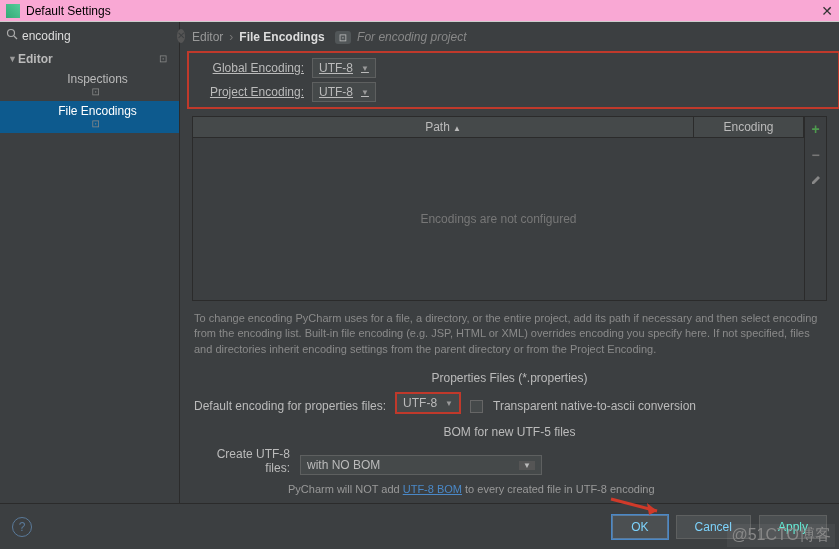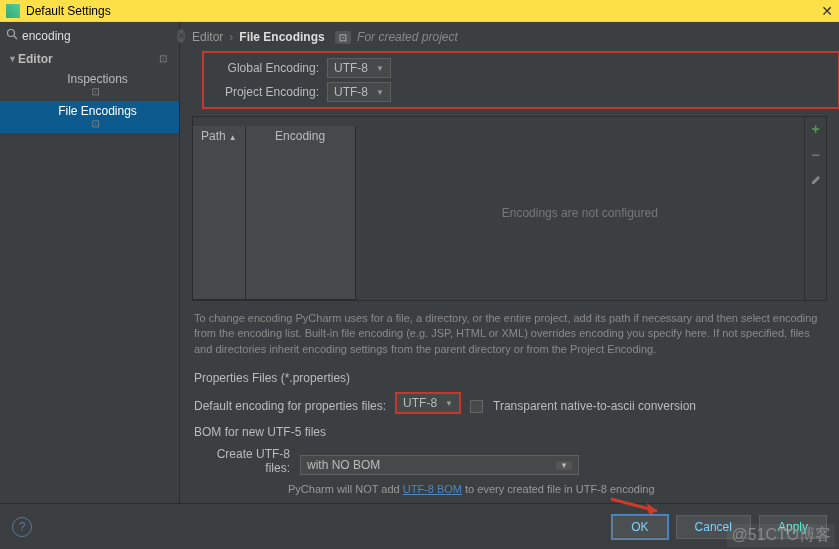--- a/index.html
+++ b/index.html
@@ -1,18 +1,18 @@
 <!DOCTYPE html>
 <html><head>
 <meta charset="utf-8">
 <style>
 * { box-sizing: border-box; margin: 0; padding: 0; font-family: "Segoe UI", Arial, sans-serif; }
 body { background: #3c3f41; color: #bbb; font-size: 12px; width: 839px; height: 549px; overflow: hidden; position: relative; }
 
-.titlebar { background: #fde047; color: #000; height: 22px; display: flex; align-items: center; padding: 0 6px; border-bottom: 1px solid #ccc; }
+.titlebar { background: #f9a8d4; color: #000; height: 22px; display: flex; align-items: center; padding: 0 6px; border-bottom: 1px solid #ccc; }
 .titlebar .icon { width: 14px; height: 14px; margin-right: 6px; background: linear-gradient(45deg,#3a7,#5c9); }
 .titlebar .title { flex: 1; font-size: 12px; }
 .titlebar .close { font-size: 14px; cursor: pointer; color: #333; }
 
 .main { display: flex; height: 481px; background: #3c3f41; }
 
 .sidebar { width: 180px; background: #3c3f41; border-right: 1px solid #2b2b2b; display: flex; flex-direction: column; }
 .search { display: flex; align-items: center; padding: 6px; }
 .search .mag { color: #aaa; margin-right: 4px; }
 .search input { flex: 1; background: transparent; border: none; color: #ddd; font-size: 12px; outline: none; }
@@ -35,41 +35,41 @@
 .breadcrumb .proj { color: #888; font-style: italic; }
 
 .form-row { display: flex; align-items: center; padding: 2px 12px; gap: 8px; }
 .form-row label { width: 100px; text-align: right; color: #bbb; }
 .dropdown { background: #45494a; border: 1px solid #5e6060; padding: 2px 6px; display: flex; align-items: center; gap: 8px; cursor: pointer; min-width: 60px; }
 .dropdown .caret { font-size: 8px; color: #999; }
 .highlight-red { outline: 2px solid #c0392b; outline-offset: -1px; }
 .dropdown-group { display: inline-block; padding: 4px; }
 
 .table-area { margin: 8px 12px 0 12px; background: #3c3f41; border: 1px solid #2b2b2b; position: relative; height: 200px; display: flex; }
-.table-main { flex: 1; display: flex; flex-direction: row; margin-top: 9px; }
+.table-main { flex: 1; display: flex; flex-direction: column; }
 .table-header { display: flex; background: #45494a; border-bottom: 1px solid #2b2b2b; }
 .table-header .col { padding: 3px 8px; color: #bbb; border-right: 1px solid #2b2b2b; }
 .col-path { flex: 1; text-align: center; }
 .col-enc { width: 110px; text-align: center; }
 .table-header .sort { font-size: 8px; margin-left: 3px; }
 .table-body { flex: 1; display: flex; align-items: center; justify-content: center; color: #777; }
 .table-actions { width: 22px; background: #3c3f41; border-left: 1px solid #2b2b2b; display: flex; flex-direction: column; align-items: center; padding-top: 4px; gap: 10px; }
 .table-actions .act { cursor: pointer; font-size: 14px; }
 .act-add { color: #4e9a4e; font-weight: bold; }
 .act-rem { color: #777; font-weight: bold; }
 .act-edit { color: #777; }
 
 .help-text { padding: 10px 14px 8px 14px; color: #8a8a8a; font-size: 11px; line-height: 1.4; }
 
-.section-title { padding: 6px 14px 2px 14px; color: #bbb; }
+.section-title { padding: 6px 14px 2px 14px; color: #bbb; text-align: center; }
 .inline-row { display: flex; align-items: flex-end; padding: 6px 14px; gap: 10px; }
 .inline-row .lbl { color: #bbb; }
 .checkbox { width: 13px; height: 13px; background: #45494a; border: 1px solid #666; display: inline-block; cursor: pointer; }
 
-.select-wide { background: #45494a; border: 1px solid #5e6060; padding: 2px 6px; display: flex; align-items: center; width: 279px; cursor: pointer; margin-top: 8px; }
+.select-wide { background: #45494a; border: 1px solid #5e6060; padding: 2px 6px; display: flex; align-items: center; width: 242px; cursor: pointer; margin-top: 8px; }
 .select-wide .val { flex: 1; }
 .select-wide .btn { background: #555; padding: 0 4px; font-size: 8px; }
 
 .bom-note { padding: 2px 14px 8px 108px; color: #999; font-size: 11px; }
 .bom-note .link { color: #4a88c7; text-decoration: underline; cursor: pointer; text-align: center; }
 
 .footer { height: 46px; background: #3c3f41; border-top: 1px solid #2b2b2b; display: flex; align-items: center; padding: 0 12px; position: relative; }
 .footer .help { width: 20px; height: 20px; border-radius: 50%; border: 1px solid #5a7a9a; color: #5a7a9a; display: flex; align-items: center; justify-content: center; cursor: pointer; font-size: 12px; }
 .footer .spacer { flex: 1; }
 .footer button { background: #4b4f51; border: 1px solid #5e6060; color: #7dd3fc; padding: 4px 18px; margin-left: 8px; cursor: pointer; font-size: 12px; }
@@ -116,24 +116,24 @@
       </div>
     </div>
   </div>
 
   <div class="content">
     <div class="breadcrumb">
       <span>Editor</span>
       <span class="sep">›</span>
       <span class="strong">File Encodings</span>
       <span class="tag">⊡</span>
-      <span class="proj">For created project</span>
-    </div>
-
-    <div class="dropdown-group highlight-red" style="margin-left:23px;">
+      <span class="proj">For encoding project</span>
+    </div>
+
+    <div class="dropdown-group highlight-red" style="margin-left:8px;text-decoration:underline;">
       <div class="form-row">
         <label>Global Encoding:</label>
         <div class="dropdown">
           <span>UTF-8</span>
           <span class="caret">▼</span>
         </div>
       </div>
       <div class="form-row">
         <label>Project Encoding:</label>
         <div class="dropdown">

